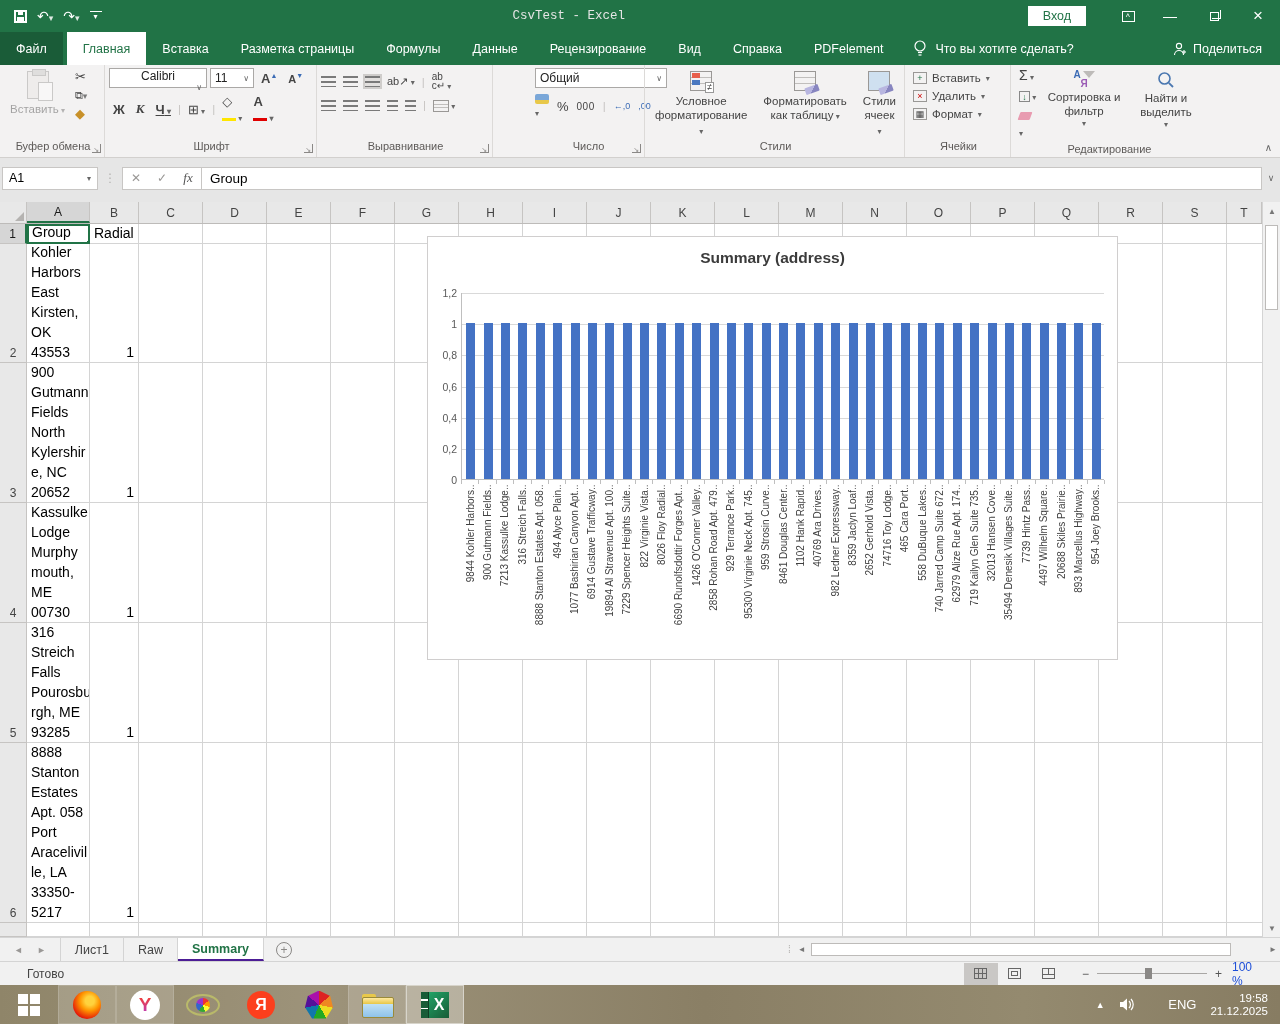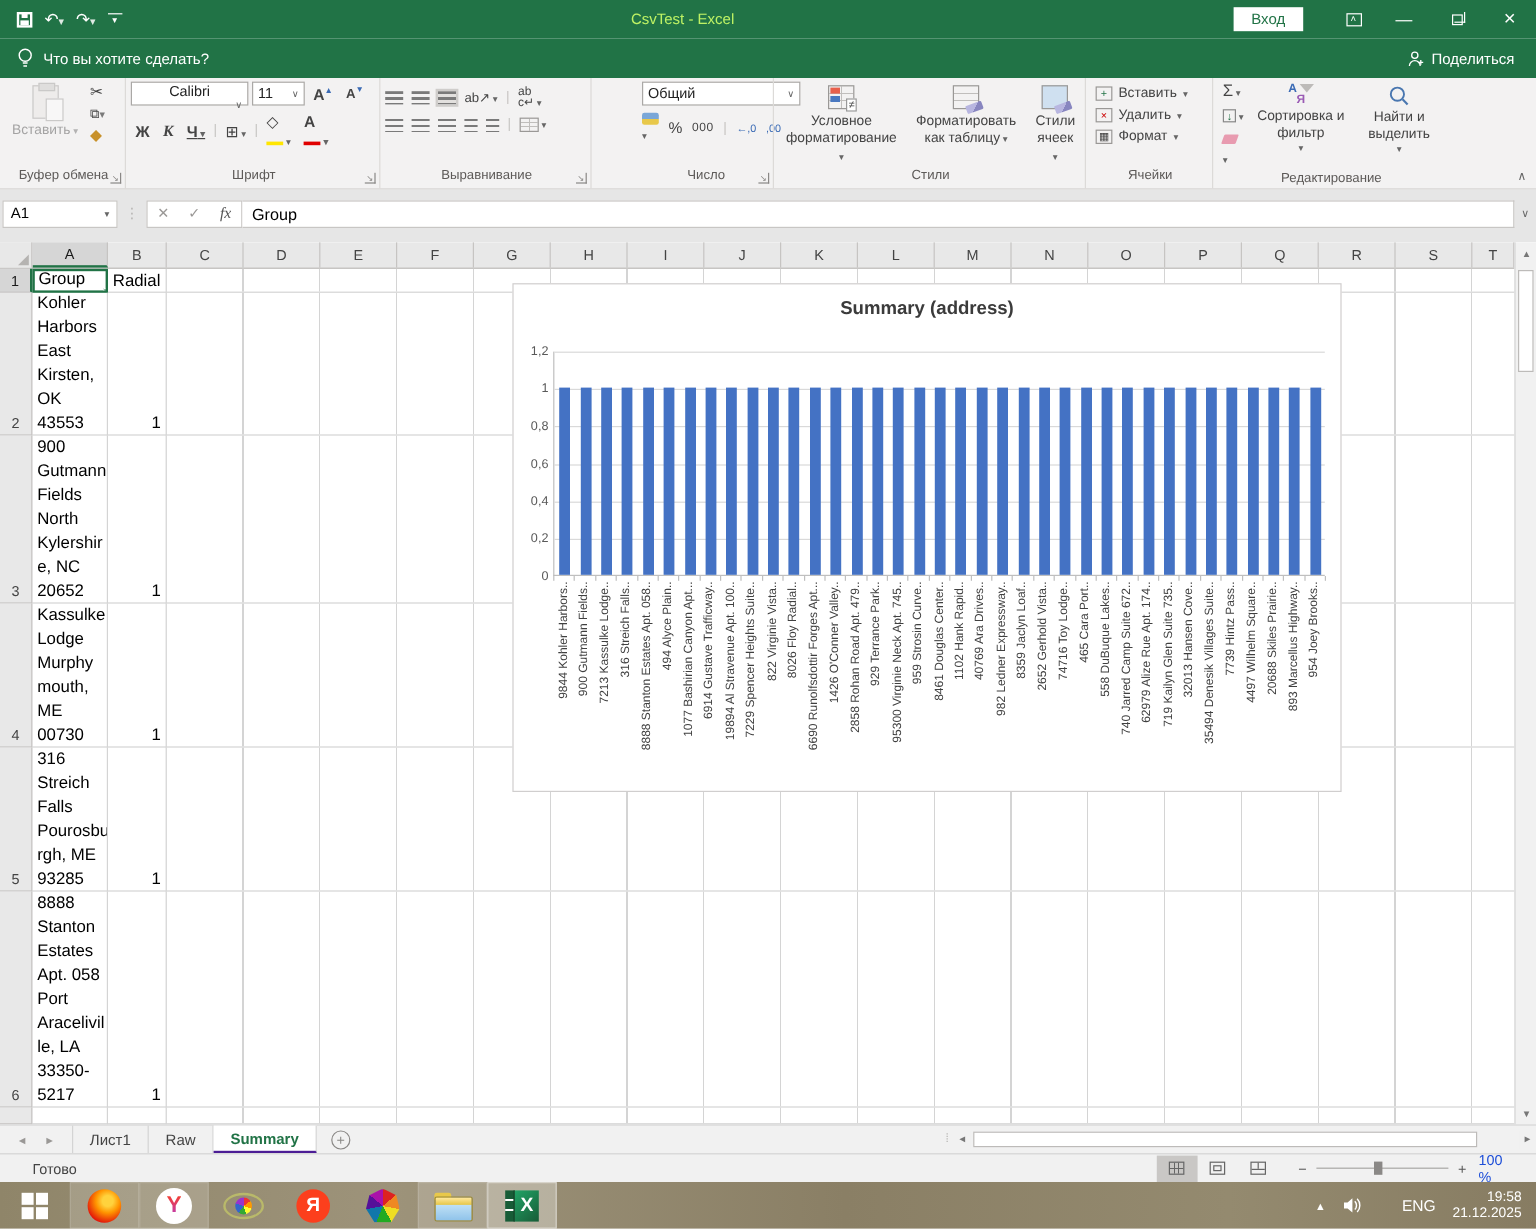--- a/index.html
+++ b/index.html
@@ -10,21 +10,21 @@
   
   #titlebar { position:absolute; left:0; top:0; width:1280px; height:32px;
     background:#217346; color:#fff; display:flex; align-items:center; }
   .qat { display:flex; align-items:center; gap:10px; padding-left:14px; width:110px; }
   .qat .ic { color:#fff; font-size:14px; line-height:1; cursor:default; }
   .save-ic { width:13px; height:13px; border:2px solid #fff; position:relative; }
   .save-ic::before{ content:""; position:absolute; left:2px; top:-1px; width:5px; height:4px; background:#fff; }
   .save-ic::after{ content:""; position:absolute; left:1px; bottom:0; width:7px; height:4px; background:#fff; }
   .qat-dd { font-size:9px; opacity:.85; }
   .qat-custom { width:12px; text-align:center; border-top:1px solid #fff; font-size:8px; line-height:8px; padding-top:1px; }
-  #title-text { flex:1; text-align:center; font-size:12.5px; color:#bef264; }
+  #title-text { flex:1; text-align:center; font-size:12.5px; color:#e5e5e5;font-family:Liberation Mono, monospace; }
   .tb-right { display:flex; align-items:center; height:32px; }
   #signin-btn { background:#fff; color:#217346; font-size:12.5px; padding:3px 15px; margin-right:22px; cursor:pointer; }
   .ribbon-disp { width:40px; height:32px; display:flex; align-items:center; justify-content:center; }
   .rd-ic { width:13px; height:11px; border:1px solid #fff; position:relative; }
   .rd-ic::before { content:"˄"; position:absolute; left:3px; top:-1px; font-size:8px; color:#fff; }
   .win-btn { width:44px; height:32px; display:flex; align-items:center; justify-content:center; color:#fff; font-size:14px; }
   .restore-ic { width:9px; height:9px; border:1px solid #fff; position:relative; }
   .restore-ic::before { content:""; position:absolute; left:1px; bottom:1px; width:8px; height:8px; border:1px solid #fff; border-top:none; border-left:none; background:transparent; }
 
   
@@ -235,20 +235,32 @@
       </div>
     <div class="win-btn">—</div>
     <div class="win-btn">
         <span class="restore-ic"></span>
       </div>
     <div class="win-btn" style="font-size:17px;">×</div>
   </div>
 </div>
 
 <div id="tabrow">
+  <div id="menuTabs" style="display:flex;align-items:stretch;">
+      <div class="mtab file">Файл</div>
+      <div class="mtab active">Главная</div>
+      <div class="mtab">Вставка</div>
+      <div class="mtab">Разметка страницы</div>
+      <div class="mtab">Формулы</div>
+      <div class="mtab">Данные</div>
+      <div class="mtab">Рецензирование</div>
+      <div class="mtab">Вид</div>
+      <div class="mtab">Справка</div>
+      <div class="mtab">PDFelement</div>
+    </div>
   <div class="tellme">
     <svg class="bulb" viewBox="0 0 14 18">
       <circle cx="7" cy="6" r="5" fill="none" stroke="#fff" stroke-width="1.2"></circle>
       <line x1="5" y1="12.5" x2="9" y2="12.5" stroke="#fff" stroke-width="1.2"></line>
       <line x1="5.5" y1="15" x2="8.5" y2="15" stroke="#fff" stroke-width="1.2"></line>
     </svg>
     <span>Что вы хотите сделать?</span>
   </div>
   <div id="share">
     <svg class="person-ic" viewBox="0 0 14 14">

